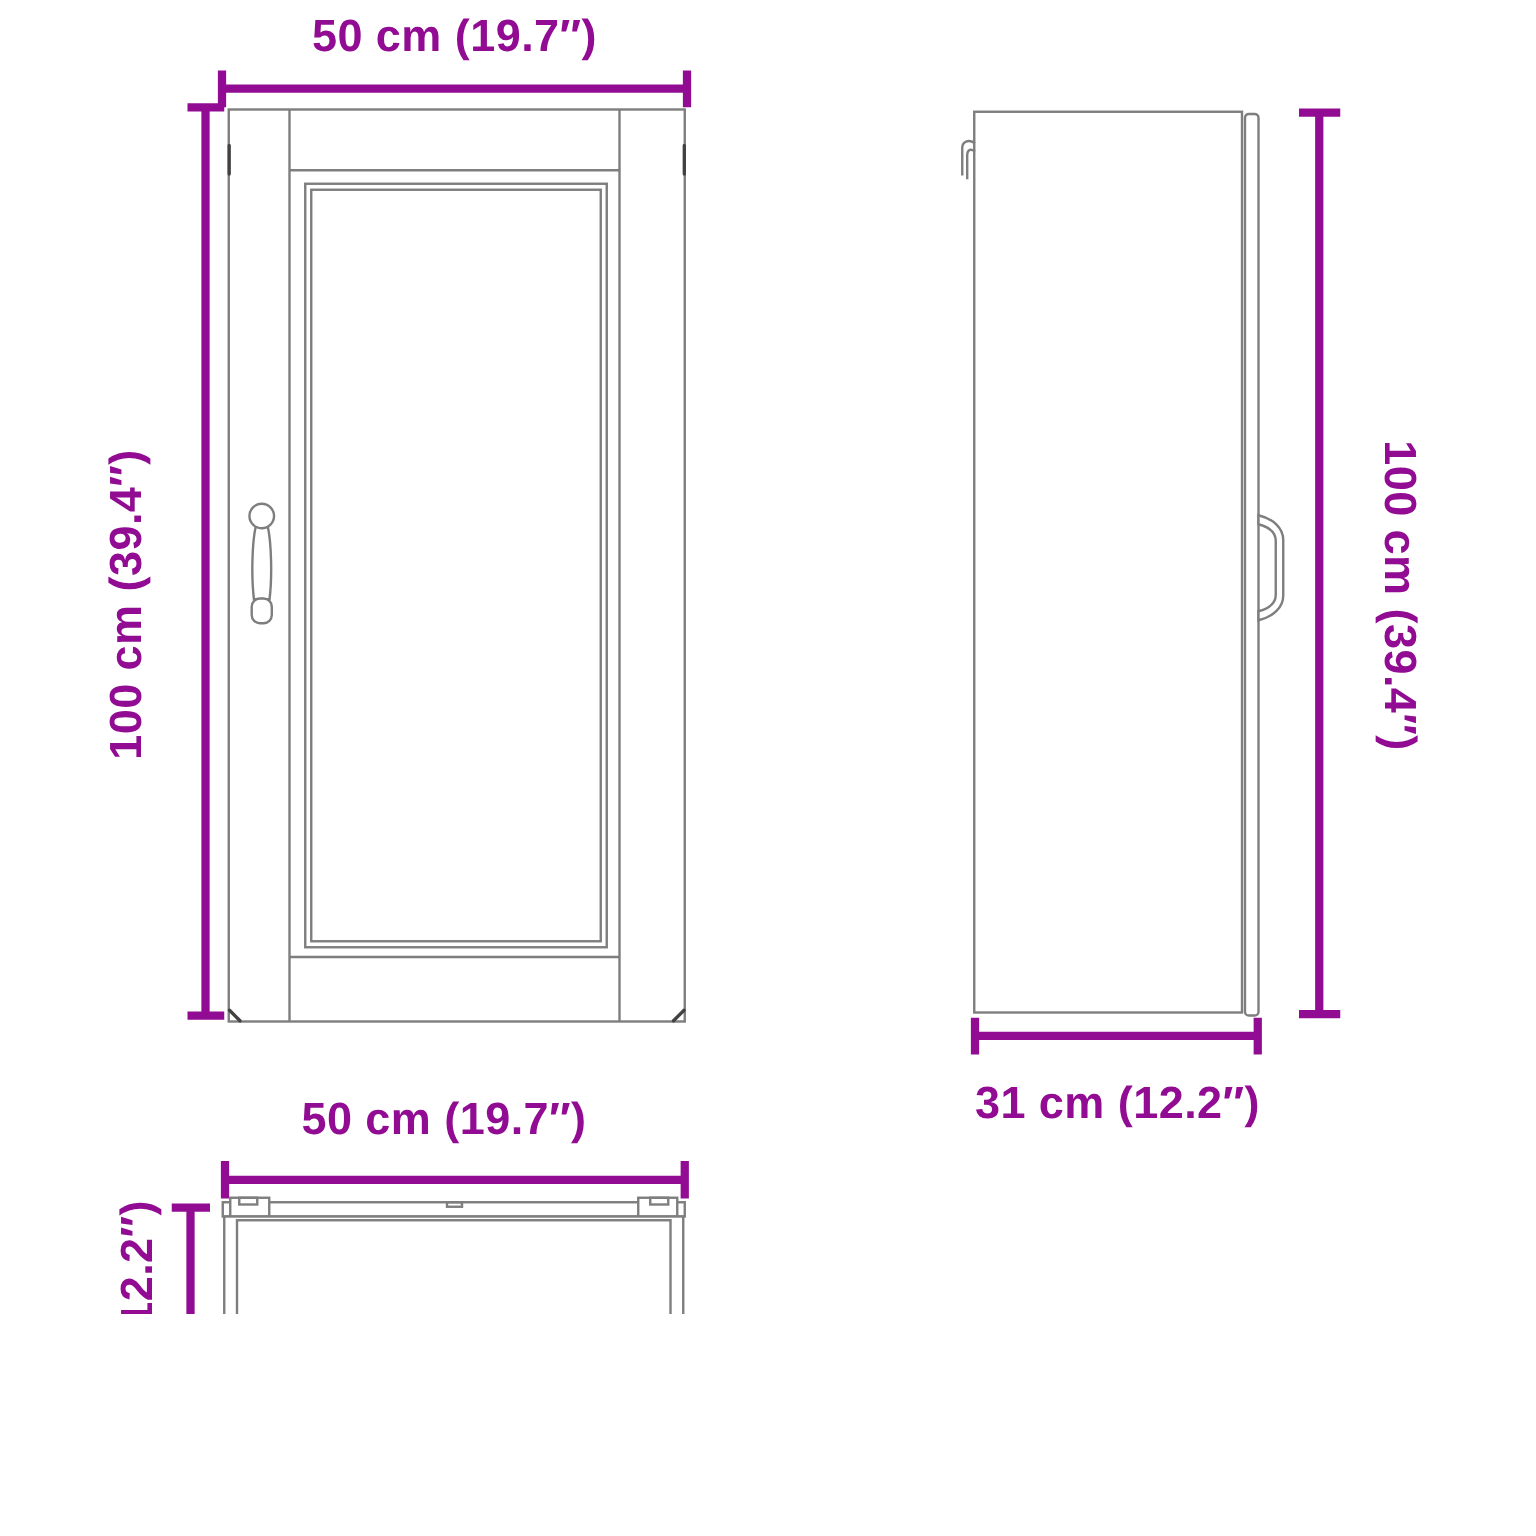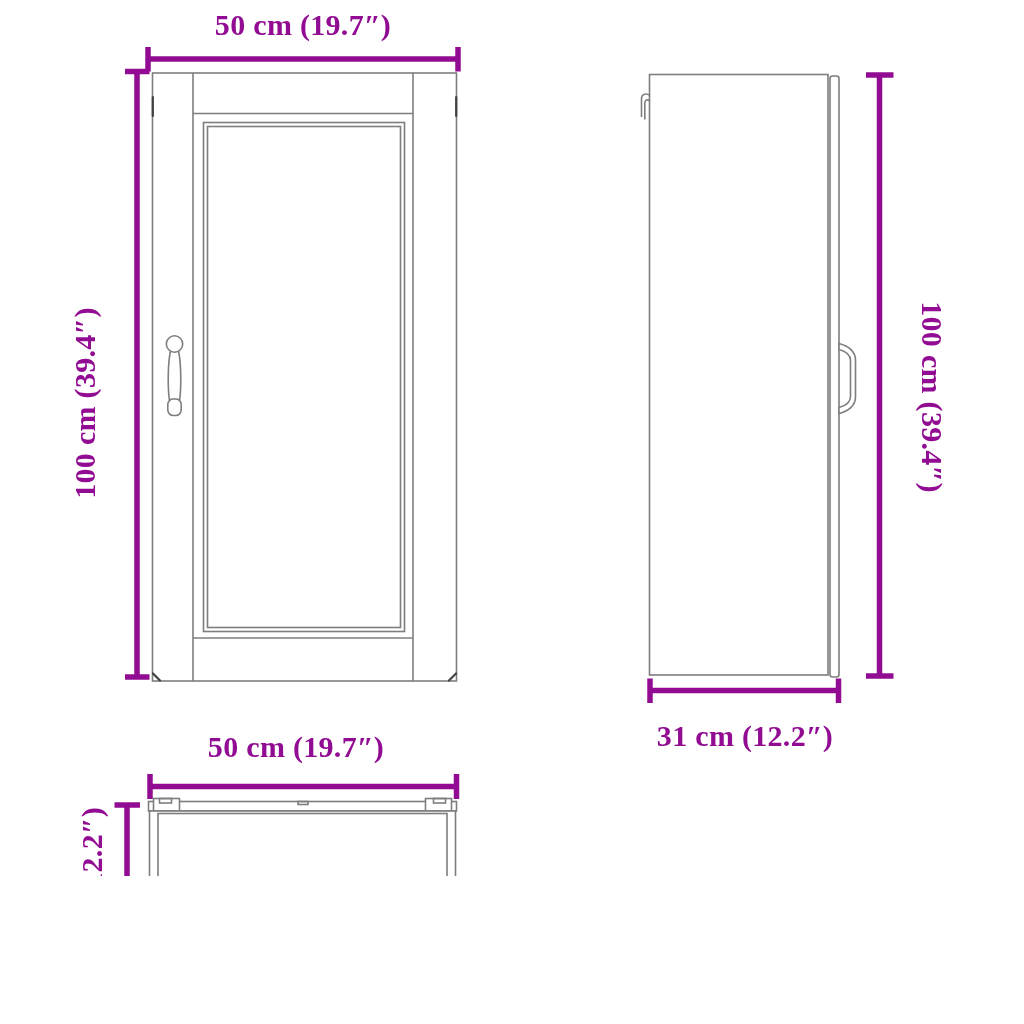--- a/index.html
+++ b/index.html
@@ -3,21 +3,21 @@
 <meta charset="utf-8">
 <style>
   html, body {
     margin: 0; padding: 0; background: #ffffff;
   }
   .canvas {
     position: relative;
     width: 1024px; height: 876px;
     background: #ffffff;
     overflow: hidden;
-    font-family: Liberation Serif, serif;
+    font-family: Liberation Sans, sans-serif;
   }
   .canvas svg {
     position: absolute; left: 0; top: 0;
   }
   
   .ln  { stroke: #7e7e7e; stroke-width: 1.6; fill: none; }
   .fw  { fill: #ffffff; }
   .dk  { stroke: #414141; stroke-width: 2.2; fill: none; stroke-linecap: round; }
   .dim { stroke: #910c92; stroke-width: 5.5; fill: none; }
   

